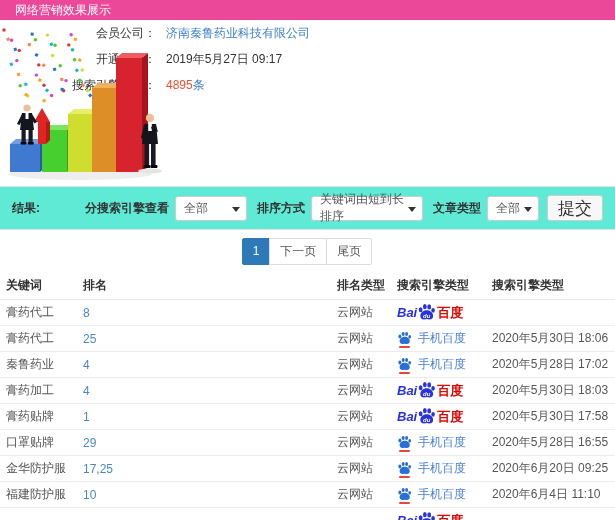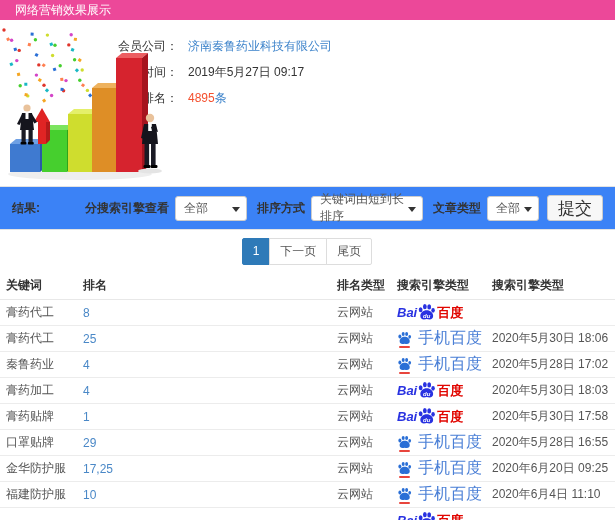--- a/index.html
+++ b/index.html
@@ -6,31 +6,31 @@
   html,body { width:615px; height:520px; overflow:hidden; background:#fff;
     font-family:"Liberation Sans","DejaVu Sans",sans-serif; font-size:12px; color:#555; }
 
   
   .topbar { height:20px; background:#ec4899; color:#fff; display:flex; align-items:center;
     padding-left:15px; font-size:12px; }
 
   
   .info-section { position:relative; height:166px; background:#fff; }
   .illustration { position:absolute; left:0; top:6px; width:172px; height:156px; }
-  .info-rows { margin-left:92px; padding-top:13px; }
+  .info-rows { margin-left:70px; }
   .info-row { display:flex; align-items:center; height:26px; }
   .info-label { width:86px; text-align:right; color:#333; }
   .info-value { margin-left:10px; color:#333; }
   .info-value.link { color:#3b82ca; }
   .count-red { color:#f4502f; }
   .count-suffix { color:#3b82ca; }
 
   
   .filter-bar { height:44px; border-top:1px solid #e3e3e3; border-bottom:1px solid #e3e3e3;
-    background:#3b82f6; display:flex; align-items:center; padding:0 12px; }
+    background:#5eead4; display:flex; align-items:center; padding:0 12px; }
   .section-label { font-weight:bold; color:#333; }
   .filter-controls { margin-left:auto; display:flex; align-items:center; }
   .filter-label { font-weight:bold; color:#333; margin:0 6px 0 10px; }
   .select { position:relative; height:25px; border:1px solid #ccc; border-radius:3px; background:#fff;
     display:flex; align-items:center; padding:0 16px 0 8px; color:#555; cursor:pointer; }
   .select .caret { position:absolute; right:6px; top:10px; width:0; height:0;
     border-left:4px solid transparent; border-right:4px solid transparent; border-top:5px solid #333; }
   .sel-engine { width:72px; } .sel-sort { width:112px; } .sel-article { width:52px; }
   .submit-btn { margin-left:8px; height:26px; padding:0 10px; background:#f7f7f7; border:1px solid #ccc;
     border-radius:3px; color:#333; font-size:17px; cursor:pointer; }
@@ -57,21 +57,21 @@
 
   
   .logo-pc { display:inline-flex; align-items:center; font-weight:bold; font-size:13px;
     font-style:italic; letter-spacing:0;text-align:center; }
   .logo-pc .bai { color:#2932e1; }
   .logo-pc .du-cn { color:#e10601; font-style:normal; margin-left:1px; }
   .logo-mobile { display:inline-flex; align-items:center; }
   .logo-mobile .paw-wrap { position:relative; display:inline-flex; }
   .logo-mobile .paw-wrap::after { content:""; position:absolute; left:2px; right:2px; bottom:-2px;
     height:2px; background:#e8453c; border-radius:1px; }
-  .logo-mobile .mob-text { color:#4a7fd6; margin-left:6px; font-size:16px; }
+  .logo-mobile .mob-text { color:#4a7fd6; margin-left:6px; font-size:12px; }
 </style>
 </head>
 <body>
 
 <div class="topbar">
   <span>网络营销效果展示</span>
 </div>
 
 <div class="info-section">
 

